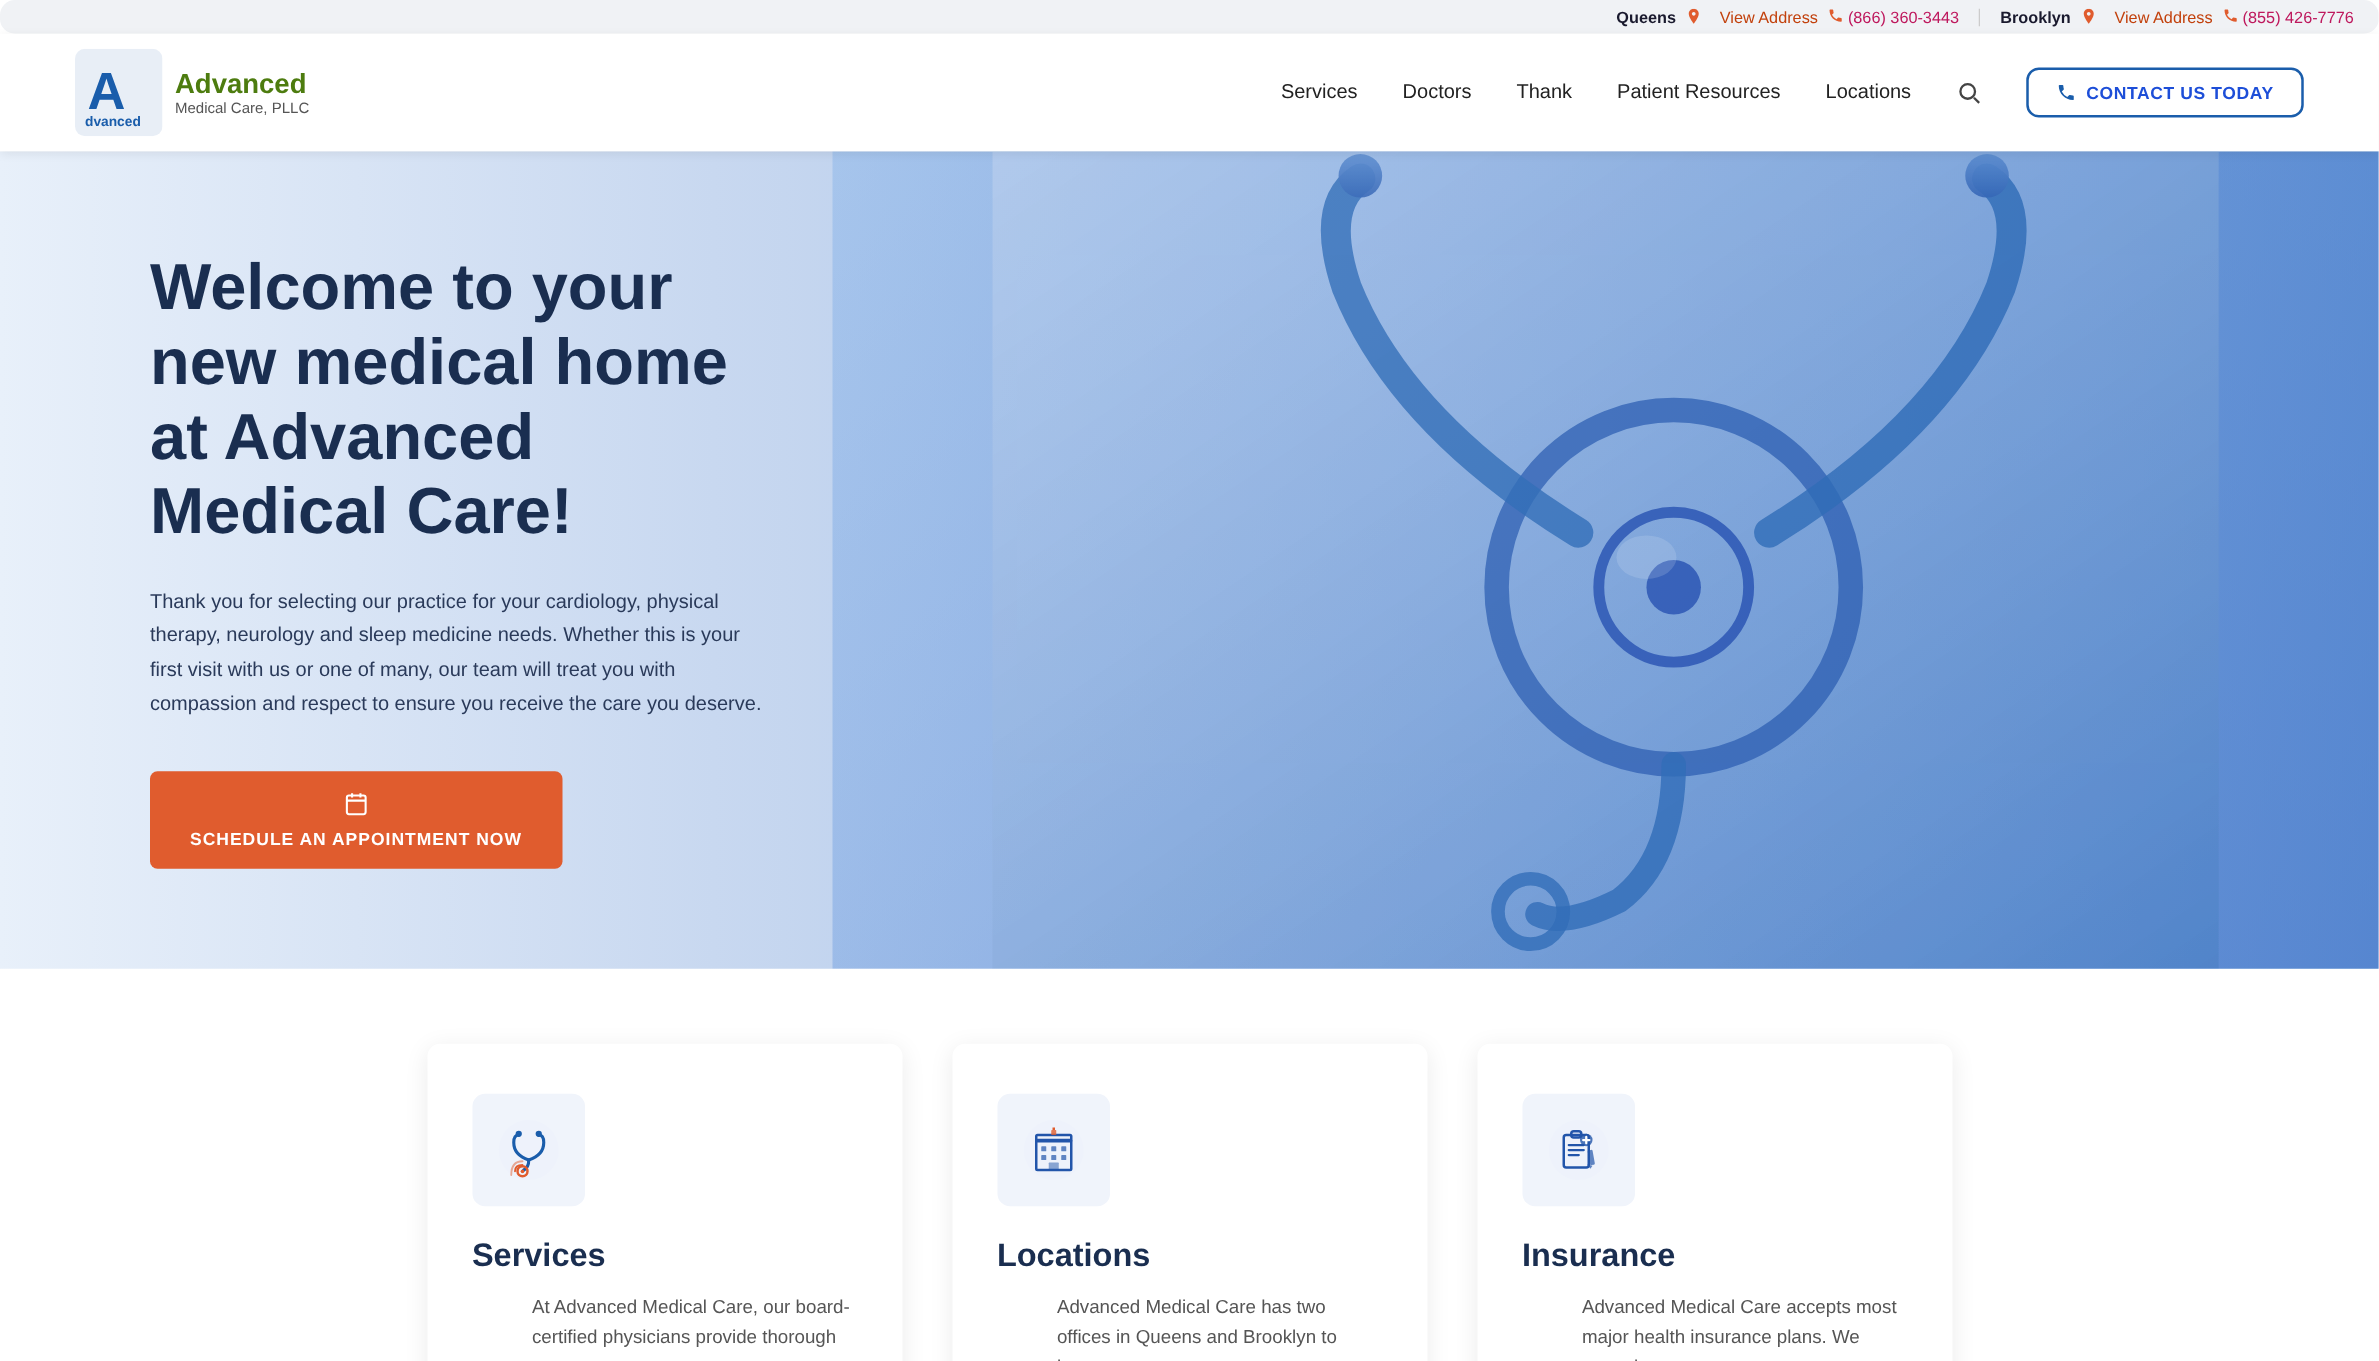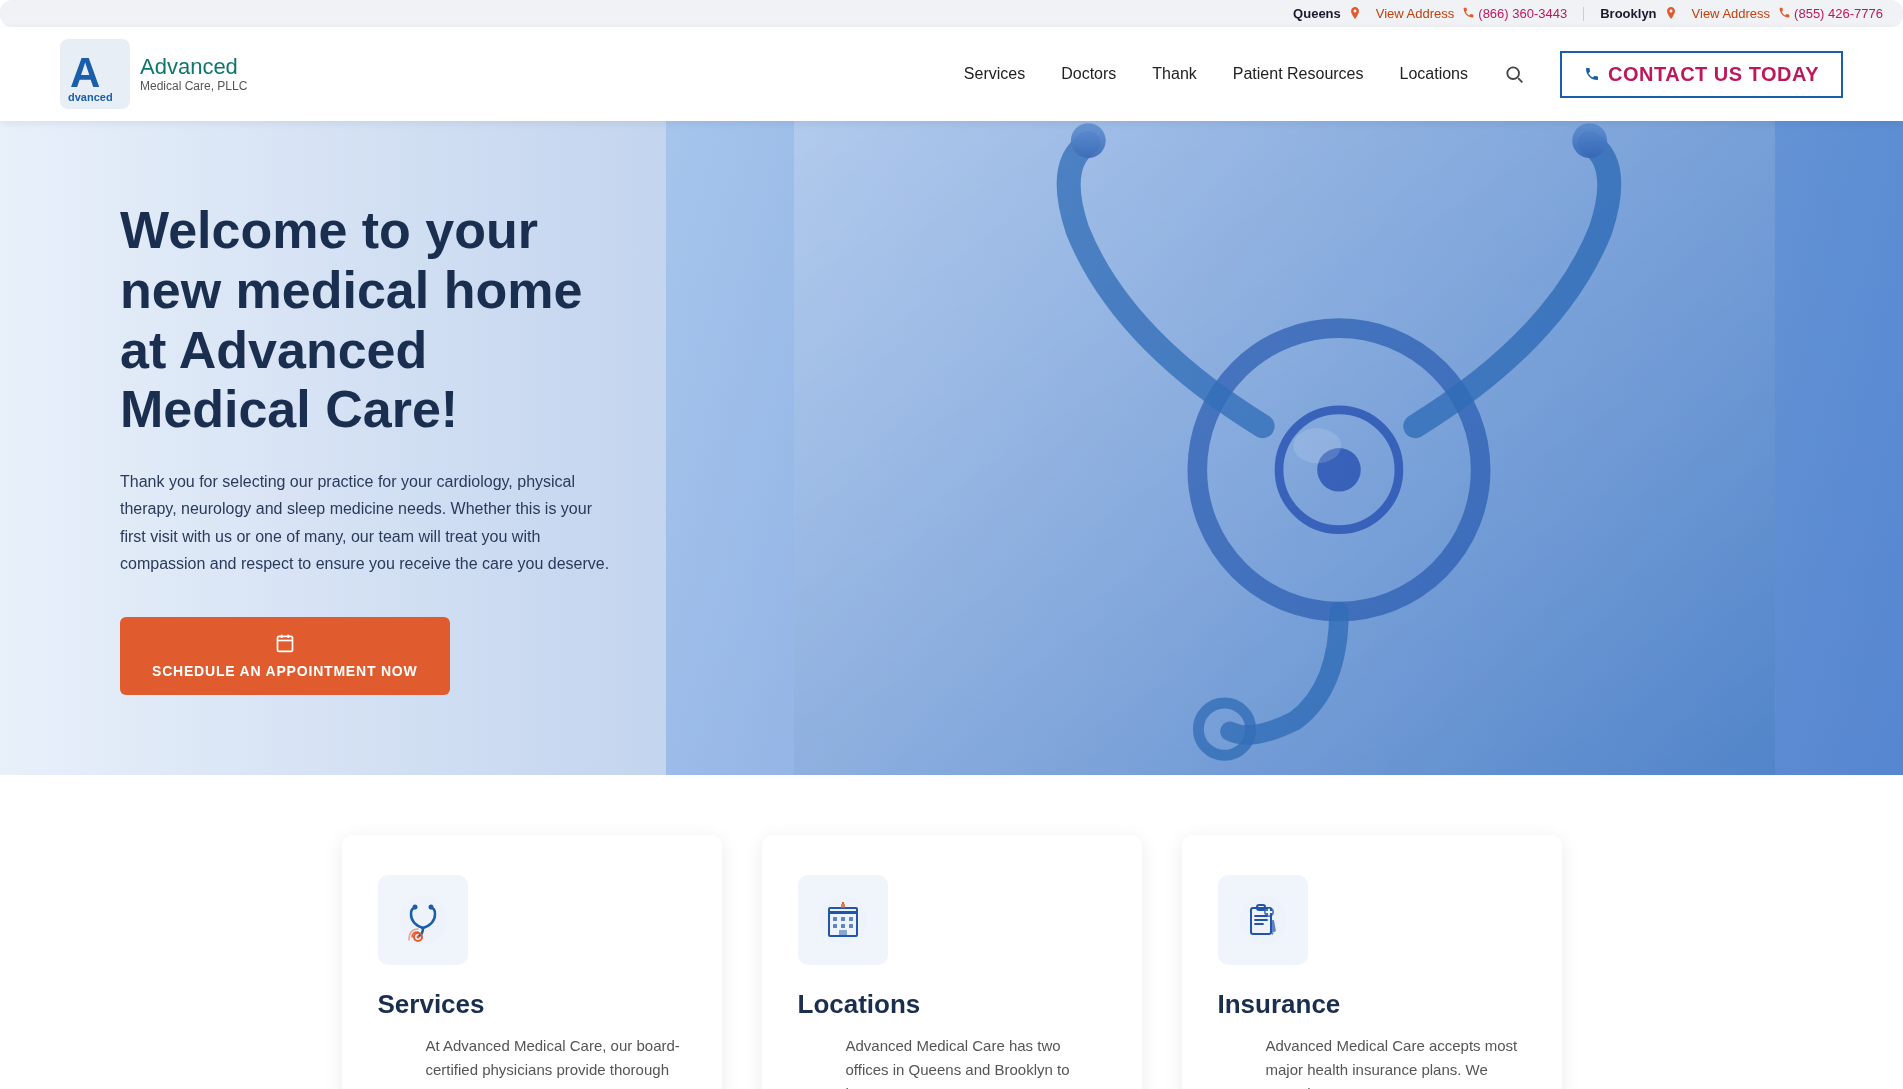--- a/index.html
+++ b/index.html
@@ -84,24 +84,24 @@
       border: none;
       cursor: pointer;
       color: #444;
       font-size: 18px;
       display: flex;
       align-items: center;
     }
     .contact-btn {
       background: #fff;
       border: 2px solid #1a5dab;
-      color: #be185d;
+      color: #1d4ed8;
       padding: 10px 22px;
-      border-radius: 0;
-      font-size: 20px;
+      border-radius: 10px;
+      font-size: 14px;
       font-weight: 700;
       cursor: pointer;
       display: flex;
       align-items: center;
       gap: 8px;
       letter-spacing: 0.5px;
     }
 
     
     .hero {
@@ -248,21 +248,21 @@
 </div>
 
 <header class="header">
   <div class="logo-area">
     <svg class="logo-icon" viewBox="0 0 70 70">
       <rect width="70" height="70" rx="8" fill="#1a5dab" opacity="0.1"></rect>
       <text x="10" y="48" font-size="42" font-weight="900" fill="#1a5dab" font-family="Arial">A</text>
       <text x="8" y="62" font-size="11" fill="#1a5dab" font-family="Arial" font-weight="600">dvanced</text>
     </svg>
     <div>
-      <div style="font-size:22px;font-weight:400;color:#0f766e;line-height:1.1;">Advanced</div>
+      <div style="font-size:22px;font-weight:700;color:#4d7c0f;line-height:1.1;">Advanced</div>
       <div style="font-size:12px;color:#555;line-height:1.2;">Medical Care, PLLC</div>
     </div>
   </div>
 
   <nav class="nav">
     <a class="nav-item">Services</a>
     <a class="nav-item">Doctors</a>
     <a class="nav-item">Thank</a>
     <a class="nav-item">Patient Resources</a>
     <a class="nav-item">Locations</a>

